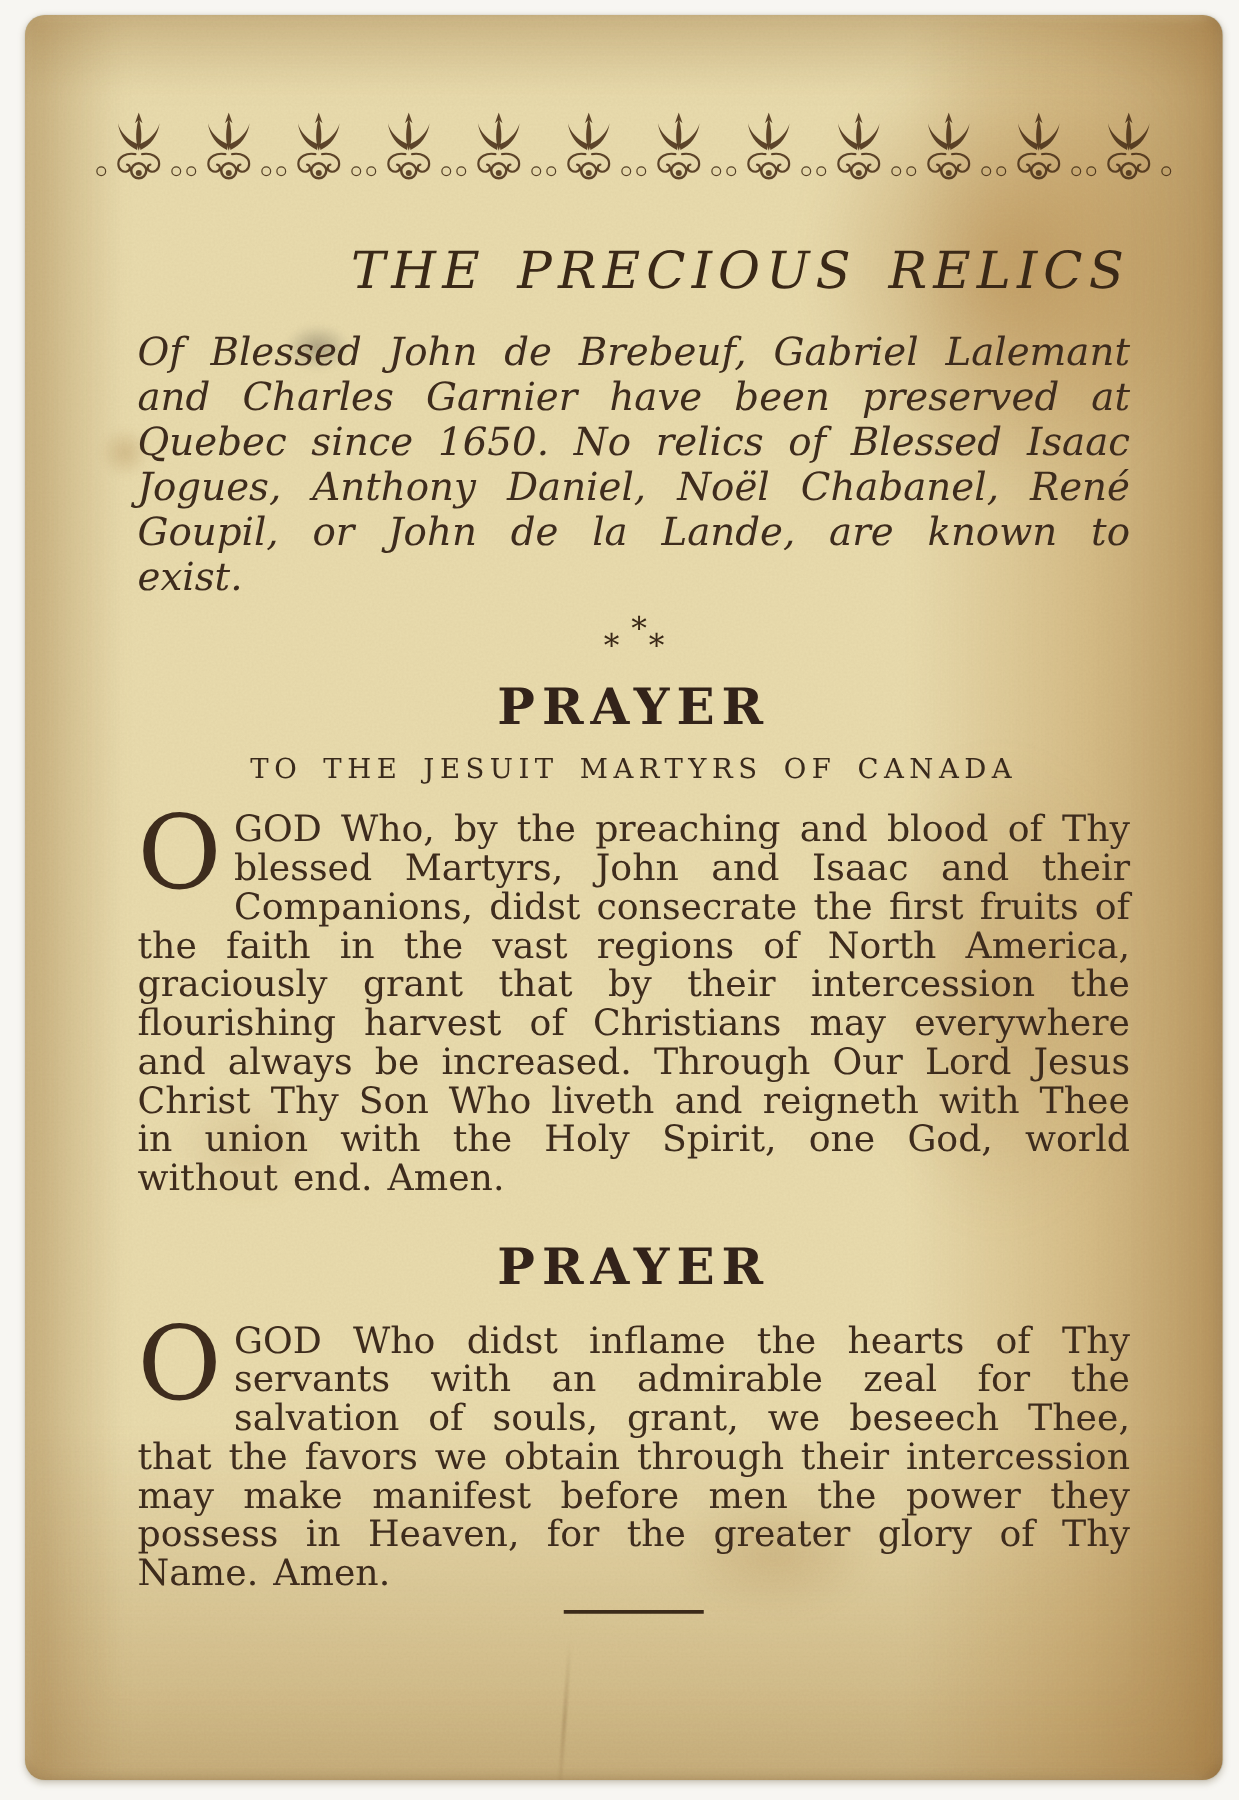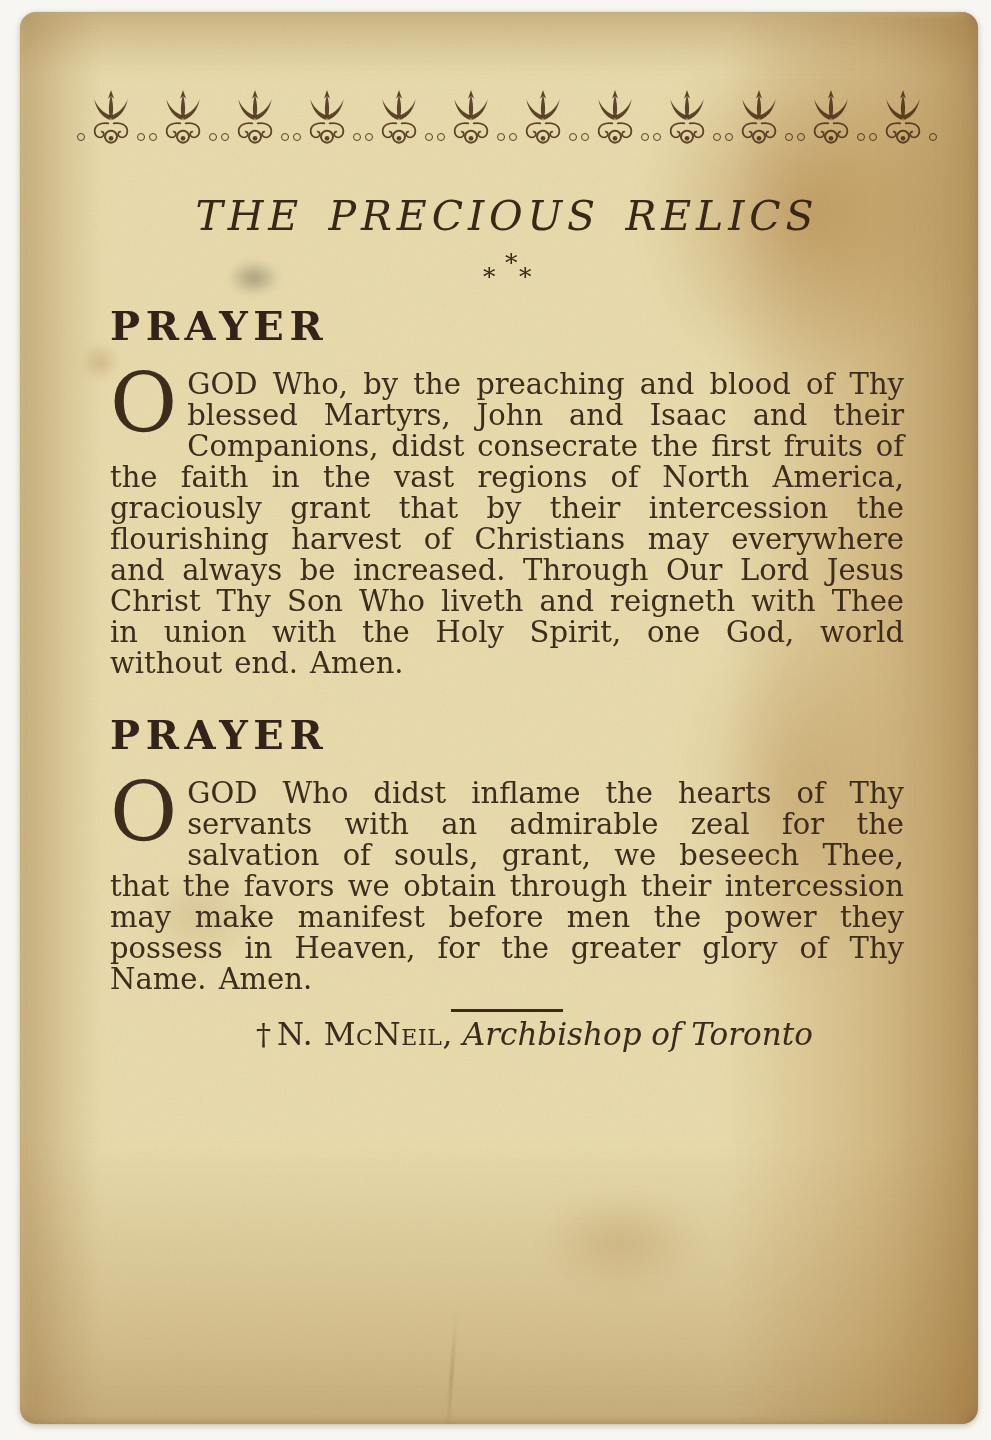--- a/index.html
+++ b/index.html
@@ -75,37 +75,37 @@
   
   .orn-row{
     position:relative;display:flex;justify-content:center;align-items:flex-end;
     gap:3px;padding-top:76px;height:66px;box-sizing:content-box;
   }
   .orn{width:42px;height:64px;flex:0 0 auto;}
   .dots{display:flex;gap:4px;margin:0 2px 13px 2px;}
   .dots i{display:block;width:8px;height:8px;border:1.7px solid rgba(62,40,18,.85);border-radius:50%;box-sizing:border-box;}
   
   .title{
-    margin-top:38px;text-align:center;
+    margin-top:38px;text-align:right;
     font-style:italic;font-size:41px;font-weight:500;
     letter-spacing:.12em;word-spacing:.18em;color:#3a2817;
     white-space:nowrap;
   }
   .intro{
     margin:24px 0 0 0;
     font-style:italic;font-size:31px;line-height:36px;
     text-align:justify;word-spacing:.22em;color:#3e2c1d;
   }
   .asterism{position:relative;height:44px;margin-top:10px;}
   .ast{position:absolute;font-size:25px;color:#3a2817;font-family:"DejaVu Serif", serif;}
   .ast-top{left:calc(50% - 2px);top:-2px;}
   .ast-bl{left:calc(50% - 24px);top:12px;}
   .ast-br{left:calc(50% + 12px);top:12px;}
   .prayer-heading{
-    margin-top:8px;text-align:left;
+    margin-top:8px;text-align:center;
     font-size:40px;font-weight:bold;letter-spacing:.14em;color:#33231a;
   }
   .prayer-sub{
     margin-top:14px;text-align:center;
     font-size:22px;letter-spacing:.2em;word-spacing:.25em;color:#3a2a1c;
     white-space:nowrap;
   }
   .prayer-text{
     margin:20px 0 0 0;
     font-size:29px;line-height:31px;
@@ -253,43 +253,41 @@
       <svg class="orn" viewBox="0 0 60 96">
           <use href="#fleuron-def"></use>
         </svg>
       <span class="dots">
           <i></i>
         </span>
     </div>
 
     <div class="title">THE PRECIOUS RELICS</div>
 
+    <p class="intro">Of Blessed John de Brebeuf, Gabriel Lalemant and Charles Garnier have been preserved at Quebec since 1650.  No relics of Blessed Isaac Jogues, Anthony Daniel, Noël Chabanel, René Goupil, or John de la Lande, are known to exist.</p>
 
     <div class="asterism">
       <span class="ast ast-top">*</span>
       <span class="ast ast-bl">*</span>
       <span class="ast ast-br">*</span>
     </div>
 
     <section>
       <h2 class="prayer-heading" style="margin:8px 0 0 0;">PRAYER</h2>
+      <div class="prayer-sub">TO THE JESUIT MARTYRS OF CANADA</div>
       <p class="prayer-text"><span class="dropcap">O</span><span>GOD Who, by the preaching and blood of Thy blessed Martyrs, John and Isaac and their Companions, didst consecrate the first fruits of the faith in the vast regions of North America, graciously grant that by their intercession the flourishing harvest of Christians may everywhere and always be increased.  Through Our Lord Jesus Christ Thy Son Who liveth and reigneth with Thee in union with the Holy Spirit, one God, world without end.  Amen.</span></p>
     </section>
 
     <section>
       <h2 class="prayer-heading sec2-heading" style="margin-bottom:0;">PRAYER</h2>
       <p class="prayer-text"><span class="dropcap">O</span><span>GOD Who didst inflame the hearts of Thy servants with an admirable zeal for the salvation of souls, grant, we beseech Thee, that the favors we obtain through their intercession may make manifest before men the power they possess in Heaven, for the greater glory of Thy Name.  Amen.</span></p>
     </section>
 
     <hr class="divider">
 
-    <div class="imprimatur-sig">
-      <span class="cross">†</span><span class="sig-name">N. McNeil,</span>
-      <span class="sig-title">Archbishop of Toronto</span>
-    </div>
 
   </div>
 
   <svg class="grain">
     <filter id="grainF">
       <feTurbulence type="fractalNoise" baseFrequency="0.55" numOctaves="2" seed="7"></feTurbulence>
       <feColorMatrix type="matrix" values="0 0 0 0 0.42  0 0 0 0 0.32  0 0 0 0 0.18  0 0 0 0.55 0"></feColorMatrix>
     </filter>
     <rect width="100%" height="100%" filter="url(#grainF)"></rect>
   </svg>

